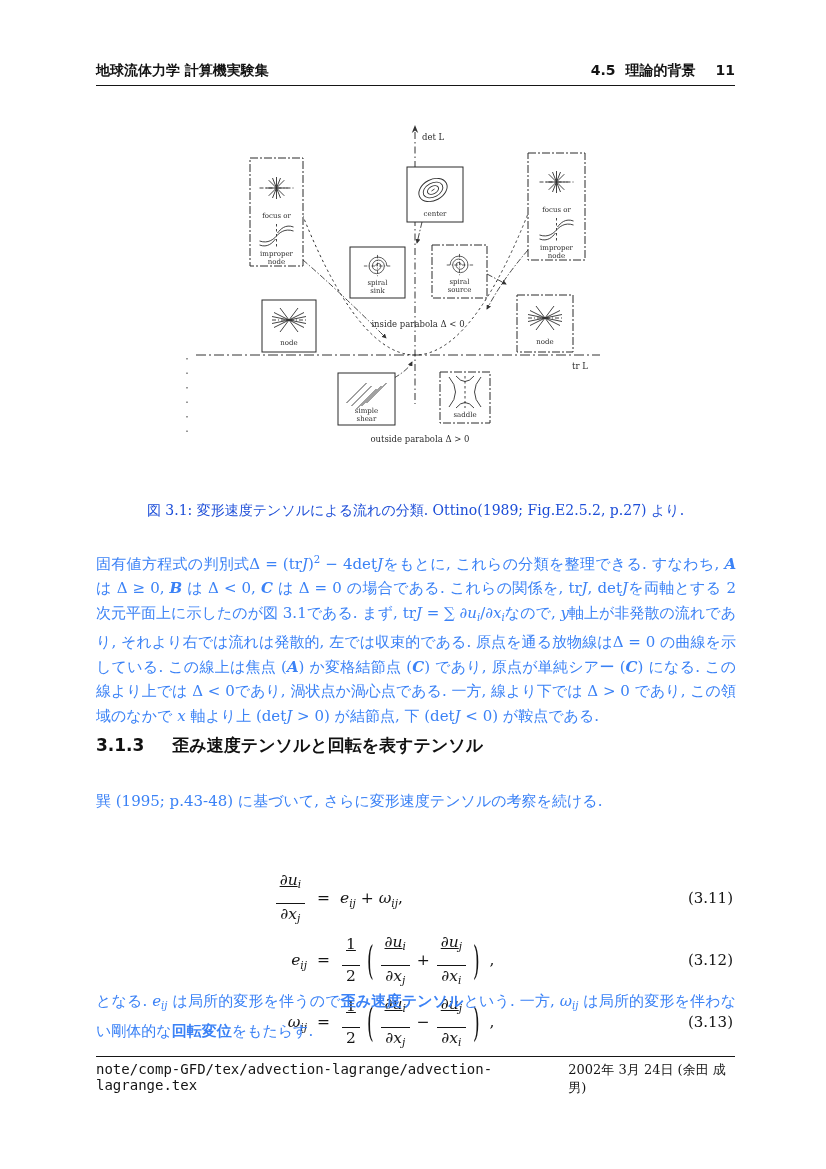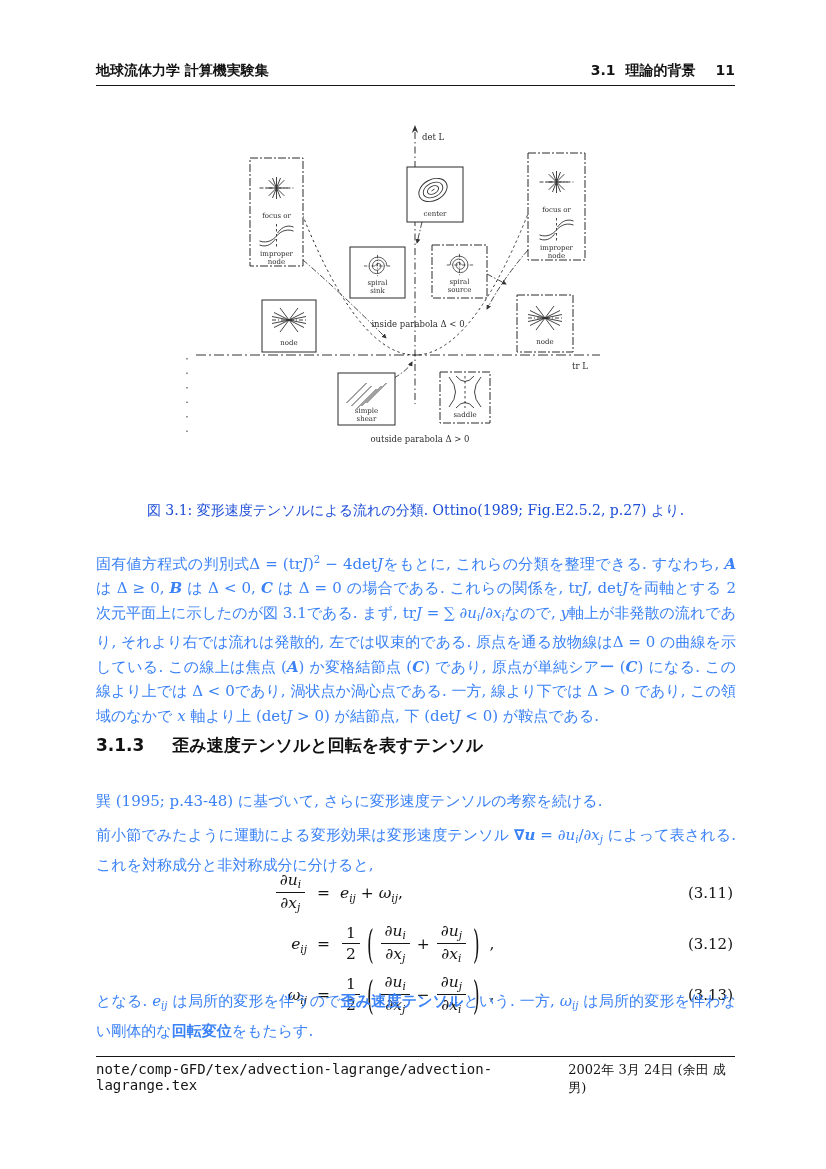--- a/index.html
+++ b/index.html
@@ -47,41 +47,41 @@
   
   .eqnarray{position:absolute;left:96px;top:872px;width:639px;}
   .eq-row{position:relative;display:flex;justify-content:center;align-items:center;margin-bottom:9px;font-size:15.5px;}
   .eq-lhs{display:inline-flex;justify-content:flex-end;align-items:center;width:66px;}
   .eq-rel{margin:0 10px;}
   .eq-rhs{display:inline-flex;justify-content:flex-start;align-items:center;width:250px;}
   .eq-tag{position:absolute;right:2px;top:50%;transform:translateY(-50%);font-size:15px;}
   .eq-row .seg-r{white-space:pre;}
   .eq-lhs>.seg-sub,.eq-rhs>.seg-sub{transform:translateY(5px);font-size:0.68em;}
   .frac{display:inline-flex;flex-direction:column;align-items:center;margin:0 2px;vertical-align:middle;}
-  .fnum{display:block;padding:0 4px 2px;border-bottom:1.2px solid #151515;line-height:1.05;text-align:center;}
+  .fnum{display:block;padding:0 4px 13px;border-bottom:1.2px solid #151515;line-height:1.05;text-align:center;text-decoration:underline;}
   .fden{display:block;padding:2px 4px 0;line-height:1.05;}
   .seg-p{display:inline-block;transform:scaleY(2.35);margin:0 5px;font-weight:300;font-size:17px;}
   
   .footer-rule{position:absolute;left:96px;top:1056px;width:639px;border-top:1px solid #161616;}
   .page-footer{
     position:absolute;left:96px;top:1061px;width:639px;
     display:flex;justify-content:space-between;align-items:baseline;font-size:13px;
   }
   .pf-left{font-family:"DejaVu Sans Mono",monospace;font-size:14px;}
   .pf-right{font-size:13px;}
 </style>
 </head>
 <body>
 
 <div class="page">
 
   <div class="page-header">
     <span class="ph-left">地球流体力学 計算機実験集</span>
     <span class="ph-right">
-      <span class="ph-sec">3.1</span>
+      <span class="ph-sec">4.5</span>
       <span>理論的背景</span>
       <span class="ph-page">11</span>
     </span>
   </div>
   <div class="header-rule"></div>
 
   <div class="figure-wrap">
     <svg width="490" height="355" viewBox="0 0 490 355">
       <defs>
         <marker id="arr" viewBox="0 0 6 6" refX="5" refY="3" markerWidth="5.5" markerHeight="5.5" orient="auto">
@@ -223,21 +223,20 @@
 
   <div class="para" style="top:548px;"><span class="seg-r">固有値方程式の判別式Δ = (tr</span><span class="seg-i">J</span><span class="seg-r">)</span><span class="seg-sup">2</span><span class="seg-r"> − 4det</span><span class="seg-i">J</span><span class="seg-r">をもとに, これらの分類を整理できる. すなわち, </span><span class="seg-bi">A</span><span class="seg-r"> は Δ ≥ 0, </span><span class="seg-bi">B</span><span class="seg-r"> は Δ &lt; 0, </span><span class="seg-bi">C</span><span class="seg-r"> は Δ = 0 の場合である. これらの関係を, tr</span><span class="seg-i">J</span><span class="seg-r">, det</span><span class="seg-i">J</span><span class="seg-r">を両軸とする 2 次元平面上に示したのが図 3.1である. まず, tr</span><span class="seg-i">J</span><span class="seg-r"> = ∑ </span><span class="seg-i">∂u</span><span class="seg-sub">i</span><span class="seg-r">/</span><span class="seg-i">∂x</span><span class="seg-sub">i</span><span class="seg-r">なので, </span><span class="seg-i">y</span><span class="seg-r">軸上が非発散の流れであり, それより右では流れは発散的, 左では収束的である. 原点を通る放物線はΔ = 0 の曲線を示している. この線上は焦点 (</span><span class="seg-bi">A</span><span class="seg-r">) か変格結節点 (</span><span class="seg-bi">C</span><span class="seg-r">) であり, 原点が単純シアー (</span><span class="seg-bi">C</span><span class="seg-r">) になる. この線より上では Δ &lt; 0であり, 渦状点か渦心点である. 一方, 線より下では Δ &gt; 0 であり, この領域のなかで </span><span class="seg-i">x</span><span class="seg-r"> 軸より上 (det</span><span class="seg-i">J</span><span class="seg-r"> &gt; 0) が結節点, 下 (det</span><span class="seg-i">J</span><span class="seg-r"> &lt; 0) が鞍点である.</span></div>
 
   <div class="sec-head">
     <span class="sec-num">3.1.3</span>
     <span>歪み速度テンソルと回転を表すテンソル</span>
   </div>
 
   <div class="para" style="top:789px;">巽 (1995; p.43-48) に基づいて, さらに変形速度テンソルの考察を続ける.</div>
 
-  <div class="para" style="top:823px;"><span class="seg-r">前小節でみたように運動による変形効果は変形速度テンソル </span><span class="seg-b">∇</span><span class="seg-bi">u</span><span class="seg-r"> = </span><span class="seg-i">∂u</span><span class="seg-sub">i</span><span class="seg-r">/</span><span class="seg-i">∂x</span><span class="seg-sub">j</span><span class="seg-r"> によって表される. これを対称成分と非対称成分に分けると,</span></div>
 
   <div class="eqnarray">
     <div class="eq-row">
       <span class="eq-lhs">
           <span class="frac">
             <span class="fnum"><span class="seg-i">∂u</span><span class="seg-sub">i</span></span>
             <span class="fden"><span class="seg-i">∂x</span><span class="seg-sub">j</span></span>
           </span>
         </span>
       <span class="eq-rel">=</span>

